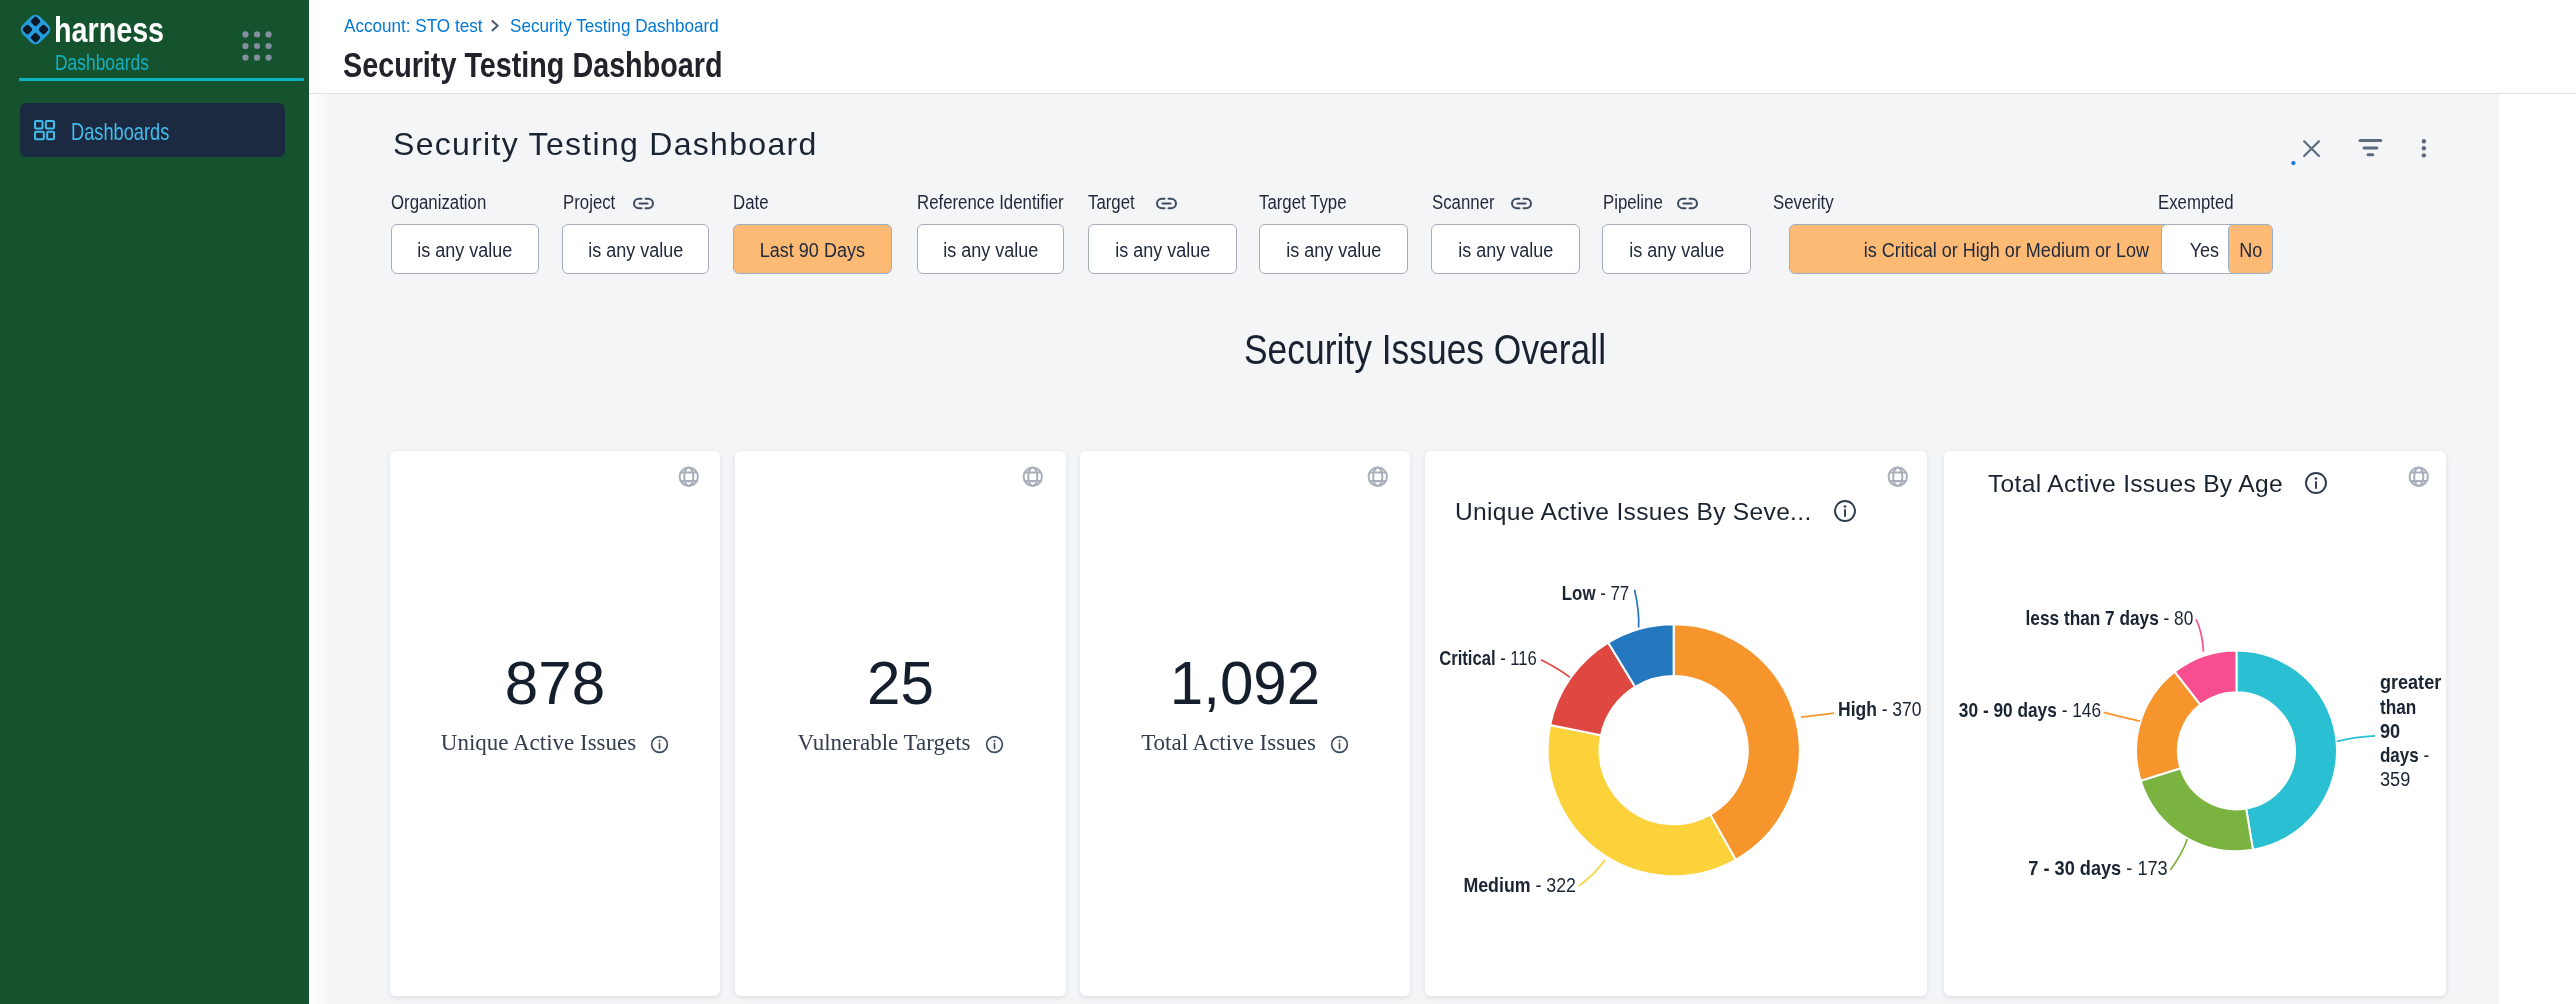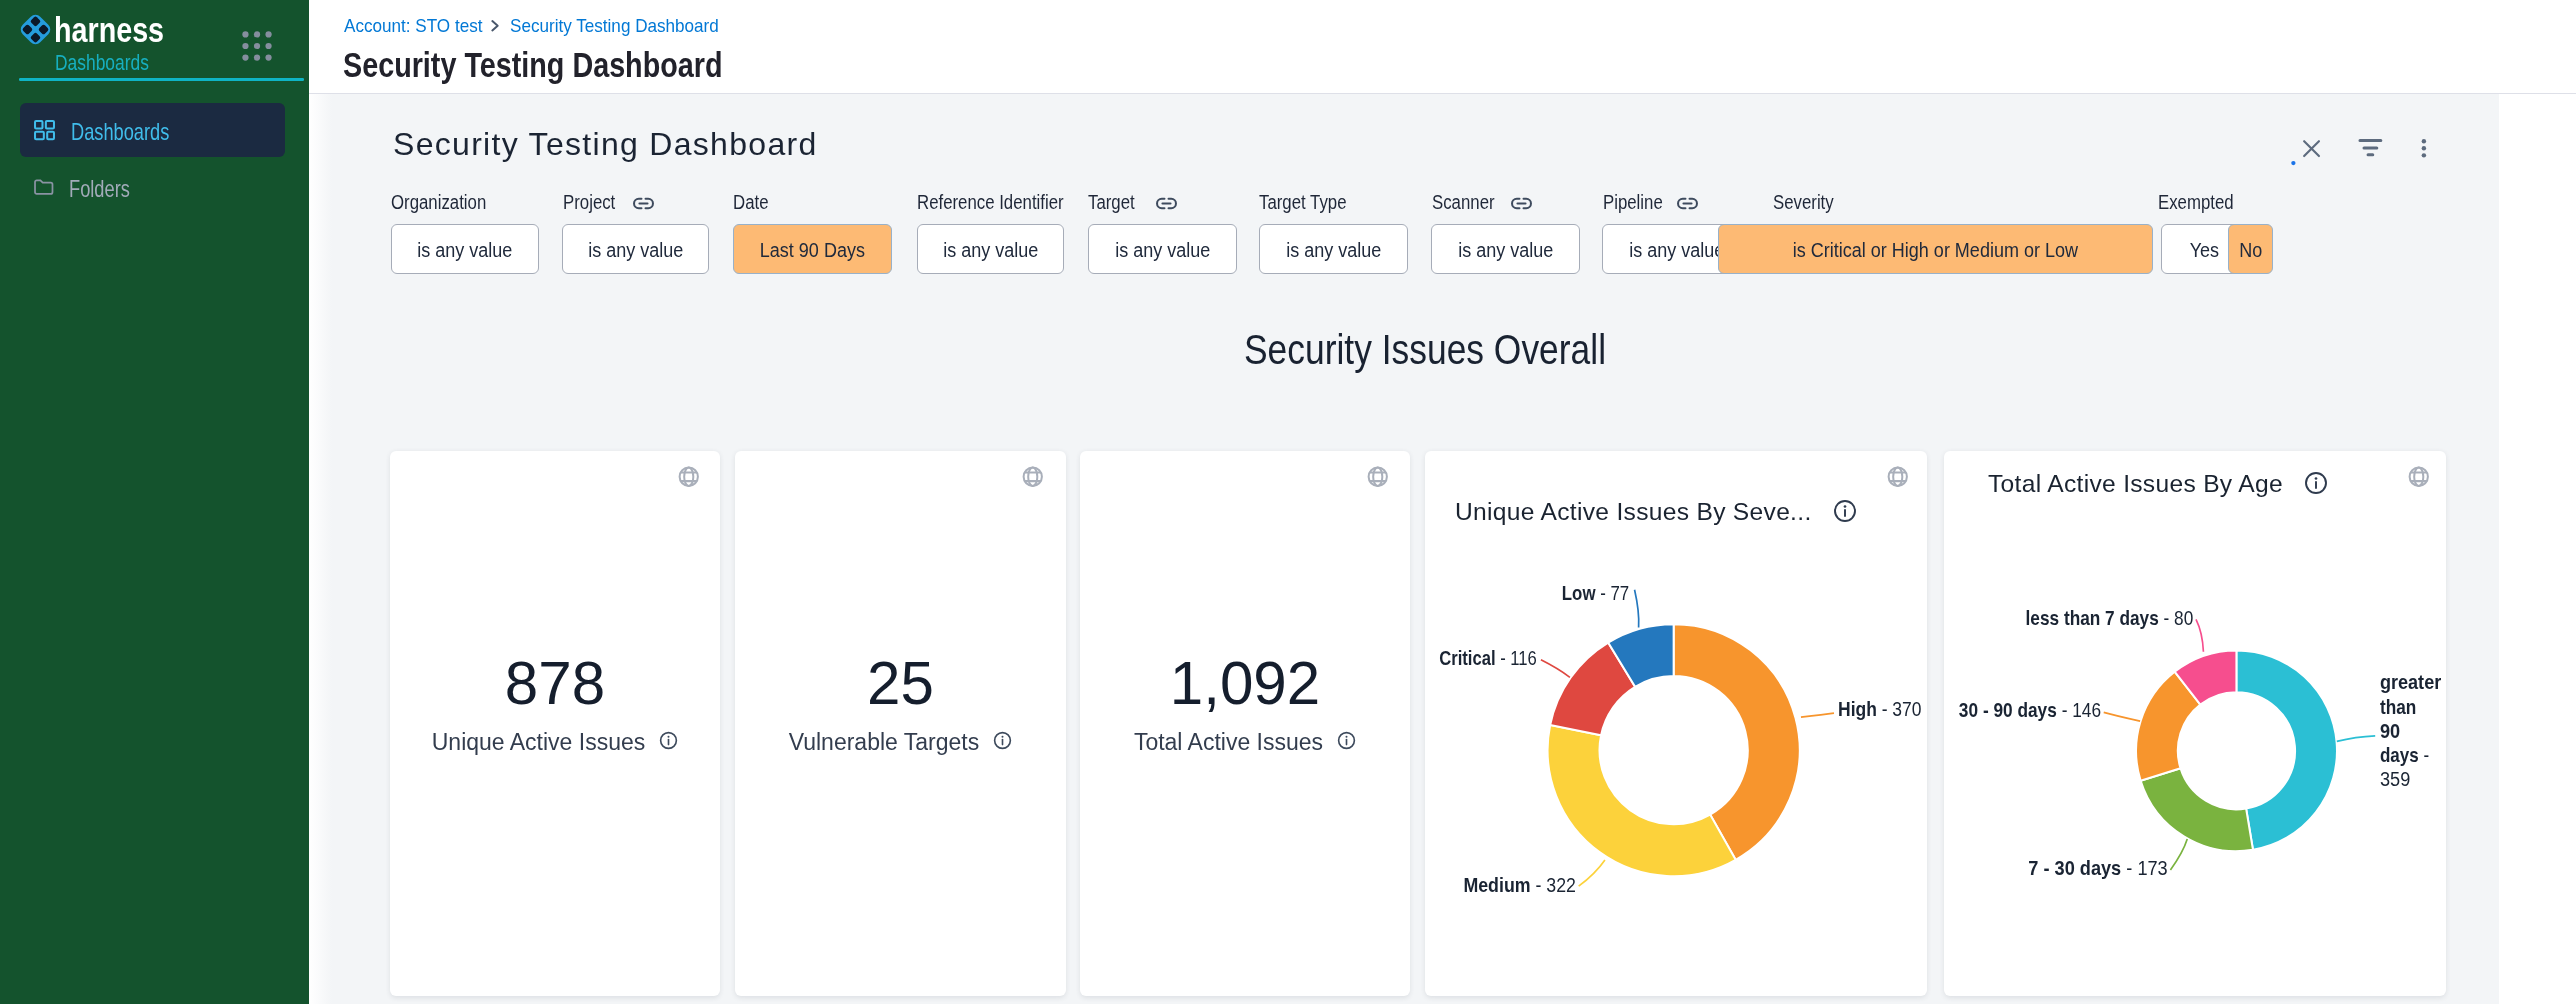--- a/index.html
+++ b/index.html
@@ -33,21 +33,21 @@
 .fbtn span { transform:scaleX(0.9); }
 .fbtn.blue { background:#fdba74; border-color:#98B1C9; }
 .linkic { position:absolute; top:196px; }
 
 .card { position:absolute; top:451px; height:545px; background:#fff; border-radius:6px;
   box-shadow:0 1.3px 5.4px rgba(40,50,70,0.10); }
 .bignum { position:absolute; top:652px; text-align:center; font-size:62px; color:#151E2D; line-height:1; transform:scaleX(0.97); }
 .biglabel { position:absolute; top:731px; font-size:23px; color:#333D4E; line-height:1; }
 .ctitle { position:absolute; top:471px; font-size:24.6px; color:#1A2330; white-space:nowrap; line-height:1; letter-spacing:0.3px; }
 .globeic { width:21.5px; height:21.5px; }
-.biglabel { display:flex; justify-content:center; align-items:flex-start; gap:14px; }
+.biglabel { display:flex; justify-content:center; align-items:flex-end; gap:14px;font-family:Liberation Serif, serif; }
 </style>
 </head>
 <body>
 <div id="sidebar">
 
   <svg class="abs" style="left:17.5px;top:12px" width="35" height="35" viewBox="0 0 50 50">
     <rect x="7.3" y="7.3" width="35.4" height="35.4" rx="9.5" transform="rotate(45 25 25)" fill="#259CDC"></rect>
     <rect x="19.4" y="7.9" width="11.2" height="11.2" rx="2.8" transform="rotate(45 25 13.5)" fill="#0B1828"></rect>
     <rect x="7.9" y="19.4" width="11.2" height="11.2" rx="2.8" transform="rotate(45 13.5 25)" fill="#0B1828"></rect>
     <rect x="30.9" y="19.4" width="11.2" height="11.2" rx="2.8" transform="rotate(45 36.5 25)" fill="#0B1828"></rect>
@@ -71,26 +71,20 @@
   <div id="divider"></div>
   <div class="nav active">
     <svg width="23" height="23" viewBox="0 0 34 34" fill="none" stroke="#40BDEB" stroke-width="3">
       <rect x="3" y="3" width="11" height="11" rx="1.5"></rect>
       <rect x="19" y="3" width="12" height="11" rx="1.5"></rect>
       <rect x="3" y="19" width="13" height="11" rx="1.5"></rect>
       <rect x="21" y="19" width="10" height="11" rx="1.5"></rect>
     </svg>
     <span>Dashboards</span>
     </div>
-  <div class="nav plain">
-    <svg width="21.5" height="21.5" viewBox="0 0 32 32" fill="none" stroke="#8A93A3" stroke-width="2.6">
-      <path d="M3 9 a2.5 2.5 0 0 1 2.5 -2.5 H11 L14.5 10 H26.5 a2.5 2.5 0 0 1 2.5 2.5 V24 a2.5 2.5 0 0 1 -2.5 2.5 H5.5 A2.5 2.5 0 0 1 3 24 Z"></path>
-    </svg>
-    <span>Folders</span>
-    </div>
 </div>
 <div id="header">
   </div>
 <div class="crumb" style="left:344px;">Account: STO test</div>
 <svg class="abs" style="left:489px;top:17px" width="12" height="17.5" viewBox="0 0 18 26" fill="none" stroke="#49576B" stroke-width="3" stroke-linecap="round" stroke-linejoin="round">
     <path d="M5 6 L13 13 L5 20"></path>
   </svg>
 <div class="crumb" style="left:510px;">Security Testing Dashboard</div>
 <div id="h1">Security Testing Dashboard</div>
 <div id="panel"></div>
@@ -165,21 +159,21 @@
   </div>
 <div class="fbtn" style="left:1259px; width:149px;">
     <span>is any value</span>
   </div>
 <div class="fbtn" style="left:1431px; width:149px;">
     <span>is any value</span>
   </div>
 <div class="fbtn" style="left:1602px; width:149px;">
     <span>is any value</span>
   </div>
-<div class="fbtn blue" style="left:1718px; width:435px;">
+<div class="fbtn blue" style="left:1789px; width:435px;">
     <span>is Critical or High or Medium or Low</span>
   </div>
 <div class="fbtn" style="left:2161px; width:87px;text-align:right;">
     <span>Yes</span>
   </div>
 <div class="fbtn blue" style="left:2228px; width:45px;">
     <span>No</span>
   </div>
 
 <div class="card" style="left:390px; width:330px;"></div>

